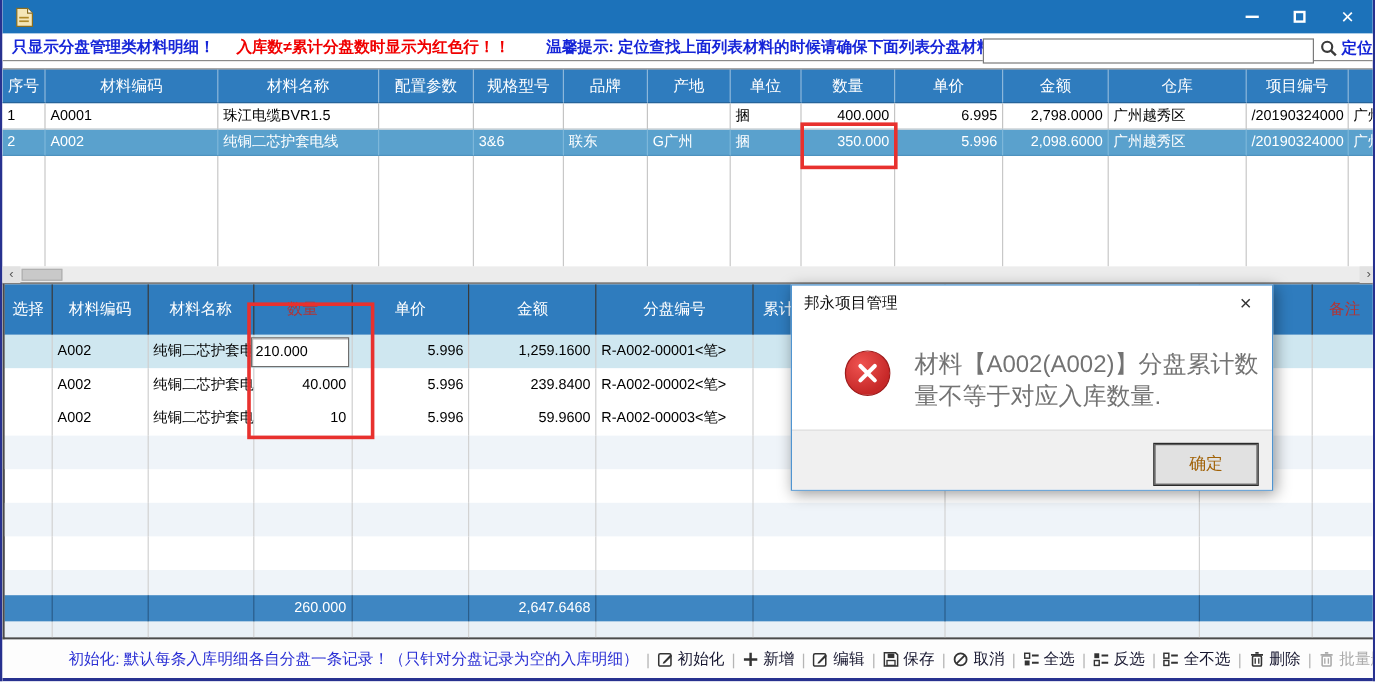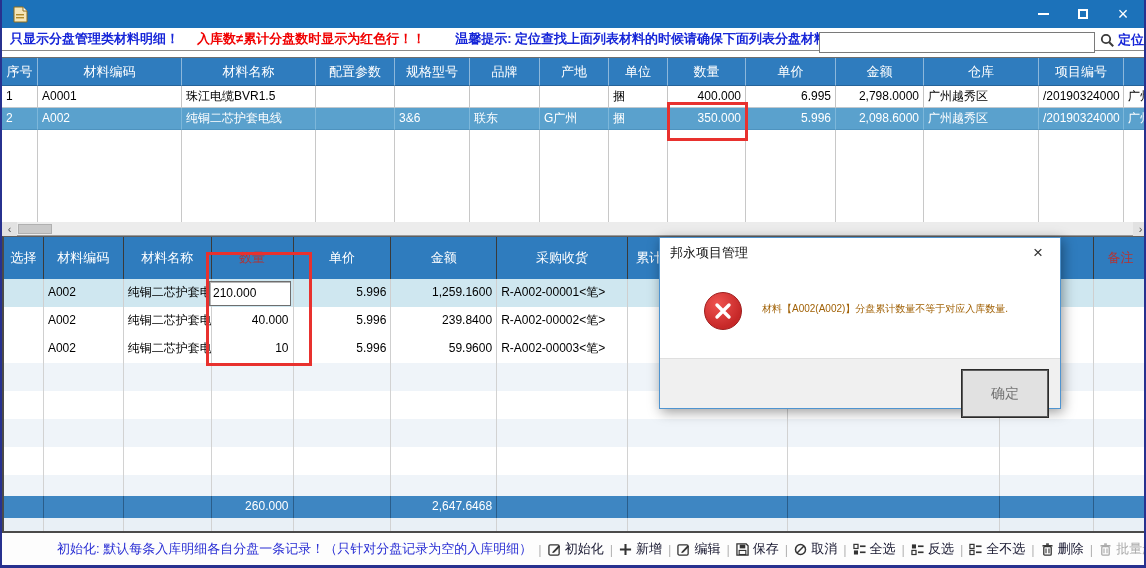--- a/index.html
+++ b/index.html
@@ -94,25 +94,25 @@
             border:1px solid #4f94d0; box-shadow:2px 3px 12px rgba(0,0,0,.4); z-index:10; }
   .dlg-title { position:absolute; left:0; top:0; width:100%; height:30px; display:flex; align-items:center; }
   .dlg-title .txt { margin-left:10px; font-size:13px; color:#111; }
   .dlg-close { position:absolute; right:10px; top:4px; width:24px; height:22px; display:flex;
                align-items:center; justify-content:center; font-size:17px; color:#333; }
   .dlg-body { position:absolute; left:0; top:30px; width:100%; height:92px; }
   .err-icon { position:absolute; left:44px; top:24px; width:38px; height:38px; border-radius:50%;
               background:radial-gradient(circle at 35% 30%, #ef5350, #c62828 70%);
               border:1px solid #9e1c1c; display:flex; align-items:center; justify-content:center; }
   .err-icon svg { width:18px; height:18px; }
-  .dlg-msg { position:absolute; left:102px; top:34px; font-size:10px; color:#a16207; }
+  .dlg-msg { position:absolute; left:102px; top:22px; font-size:20px; color:#737373; }
   .dlg-footer { position:absolute; left:0; bottom:0; width:100%; height:50px; background:#f0f0f0;
                 border-top:1px solid #dfdfdf; }
-  .ok-btn { position:absolute; right:12px; top:11px; width:86px; height:47px; background:#e1e1e1;
-            border:1px solid #5c5c5c; outline:1px solid #2b2b2b; font-size:14px; color:#737373;
+  .ok-btn { position:absolute; right:12px; top:11px; width:86px; height:34px; background:#e1e1e1;
+            border:1px solid #5c5c5c; outline:1px solid #2b2b2b; font-size:14px; color:#a16207;
             display:flex; align-items:center; justify-content:center; font-family:inherit;margin-left:23px; }
 
   
   .toolbar { position:absolute; left:0; top:533px; width:1146px; height:32px; background:#fdfdfd;
              display:flex; align-items:center; }
   .tb-tip { color:#2a2fd4; font-size:13px; margin-left:55px; white-space:nowrap; }
   .tb-sep { color:#b5b5b5; margin:0 6px; font-size:13px; }
   .tb-btn { display:flex; align-items:center; gap:4px; color:#15152e; font-size:13px; white-space:nowrap; cursor:default; }
   .tb-btn svg { width:13px; height:13px; }
   .tb-btn.disabled { color:#a9a9a9; }
@@ -231,21 +231,21 @@
   </div>
 
   <div class="lowtable">
     <div class="grid-row lo-h">
       <div class="cell lc0">选择</div>
       <div class="cell lc1">材料编码</div>
       <div class="cell lc2">材料名称</div>
       <div class="cell lc3 red-h">数量</div>
       <div class="cell lc4">单价</div>
       <div class="cell lc5">金额</div>
-      <div class="cell lc6">采购收货</div>
+      <div class="cell lc6">分盘编号</div>
       <div class="cell lc7 left">累计分盘数量</div>
       <div class="cell lc8"></div>
       <div class="cell lc9"></div>
       <div class="cell lc10 red-h">备注</div>
     </div>
     <div class="grid-row lo-r sel">
       <div class="cell lc0"></div>
       <div class="cell lc1">A002</div>
       <div class="cell lc2">纯铜二芯护套电线</div>
       <div class="cell lc3 num"></div>

